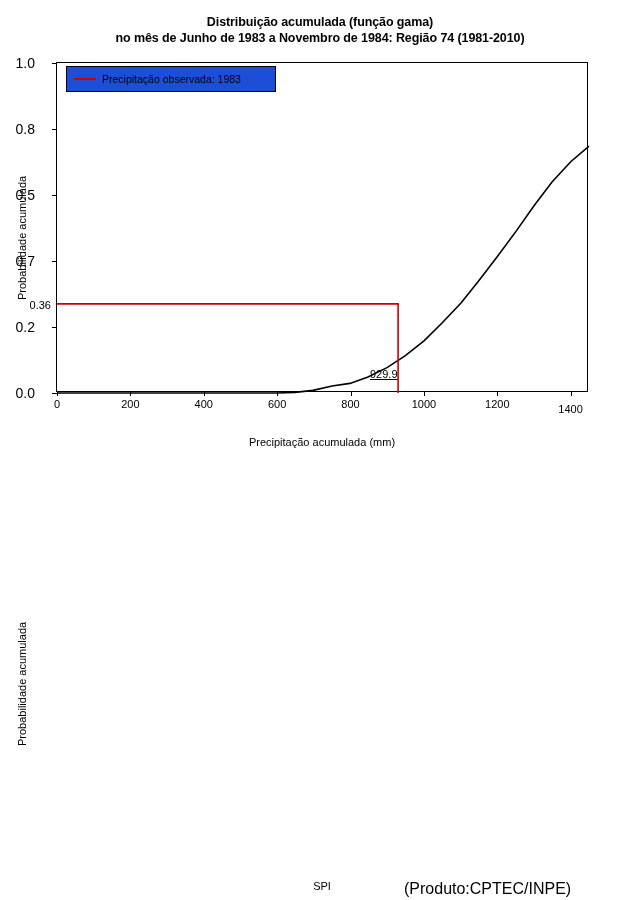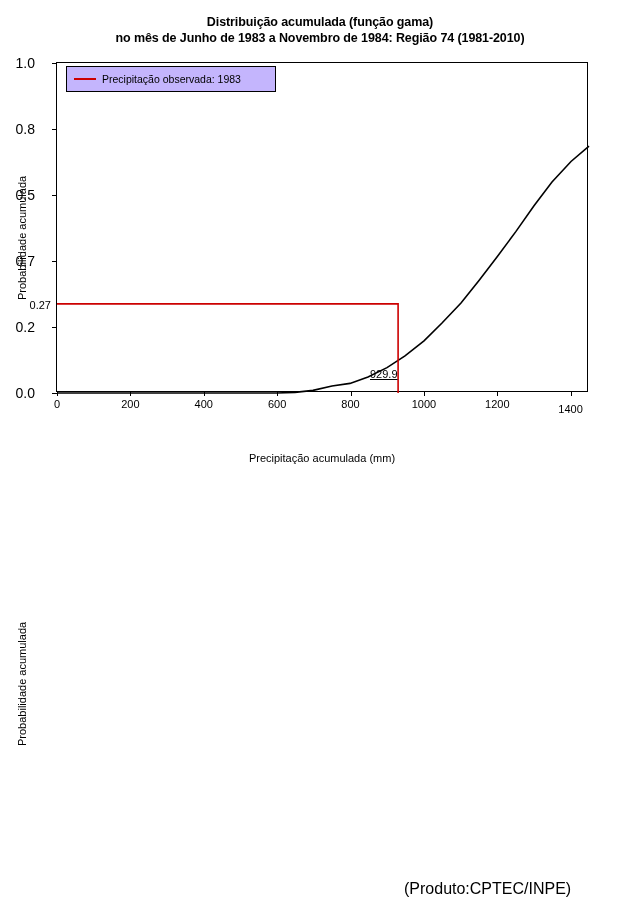--- a/index.html
+++ b/index.html
@@ -55,21 +55,20 @@
     transform: rotate(-90deg);
     transform-origin: left top;
     white-space: nowrap;
   }
   .axis-label-x {
     position: absolute;
     font-size: 11px;
     text-align: center;
     width: 532px;
     left: 56px;
-    margin-top: 16px;
   }
   .tick-label-y {
     position: absolute;
     font-size: 14px;
     text-align: right;
     width: 40px;
     right: 100%;
     margin-right: 22px;
     transform: translateY(-50%);
     white-space: nowrap;
@@ -109,21 +108,21 @@
     color: #000;
     font-weight: normal;
   }
 
   svg.curve { position: absolute; left: 0; top: 0; overflow: visible; }
 
   
   .legend-box {
     position: absolute;
     border: 1px solid #000;
-    background: #c4b5fd;
+    background: #1d4ed8;
     font-size: 10.5px;
     padding: 5px 7px;
     box-sizing: border-box;
   }
   .legend-row {
     display: flex;
     align-items: center;
     height: 14px;
     white-space: nowrap;
   }
@@ -168,21 +167,21 @@
       <div class="tick-label-y" style="top:264px;">0.2</div>
       <div class="tick-mark-y" style="top:198px;"></div>
       <div class="tick-label-y" style="top:198px;">0.7</div>
       <div class="tick-mark-y" style="top:132px;"></div>
       <div class="tick-label-y" style="top:132px;">0.5</div>
       <div class="tick-mark-y" style="top:66px;"></div>
       <div class="tick-label-y" style="top:66px;">0.8</div>
       <div class="tick-mark-y" style="top:0px;"></div>
       <div class="tick-label-y" style="top:0px;">1.0</div>
 
-      <div class="highlight-y" style="top:241.8px;">0.27</div>
+      <div class="highlight-y" style="top:241.8px;">0.36</div>
 
       <div class="tick-mark-x" style="left:0px;"></div>
       <div class="tick-label-x" style="left:0px;">0</div>
       <div class="tick-mark-x" style="left:73.4px;"></div>
       <div class="tick-label-x" style="left:73.4px;">200</div>
       <div class="tick-mark-x" style="left:146.8px;"></div>
       <div class="tick-label-x" style="left:146.8px;">400</div>
       <div class="tick-mark-x" style="left:220.1px;"></div>
       <div class="tick-label-x" style="left:220.1px;">600</div>
       <div class="tick-mark-x" style="left:293.5px;"></div>
@@ -212,14 +211,15 @@
     </div>
   </div>
 
   <div class="axis-label-x" style="top:432px;">Precipitação acumulada (mm)</div>
 </div>
 
 <div class="chart-block" id="chart-bottom">
 
   <div class="axis-label-y" style="left:16px; top:296px;">Probabilidade acumulada</div>
 
+  <div class="axis-label-x" style="top:430px;">SPI</div>
   <div class="produto" style="left:404px; top:430px;">(Produto:CPTEC/INPE)</div>
 </div>
 
 </body></html>

